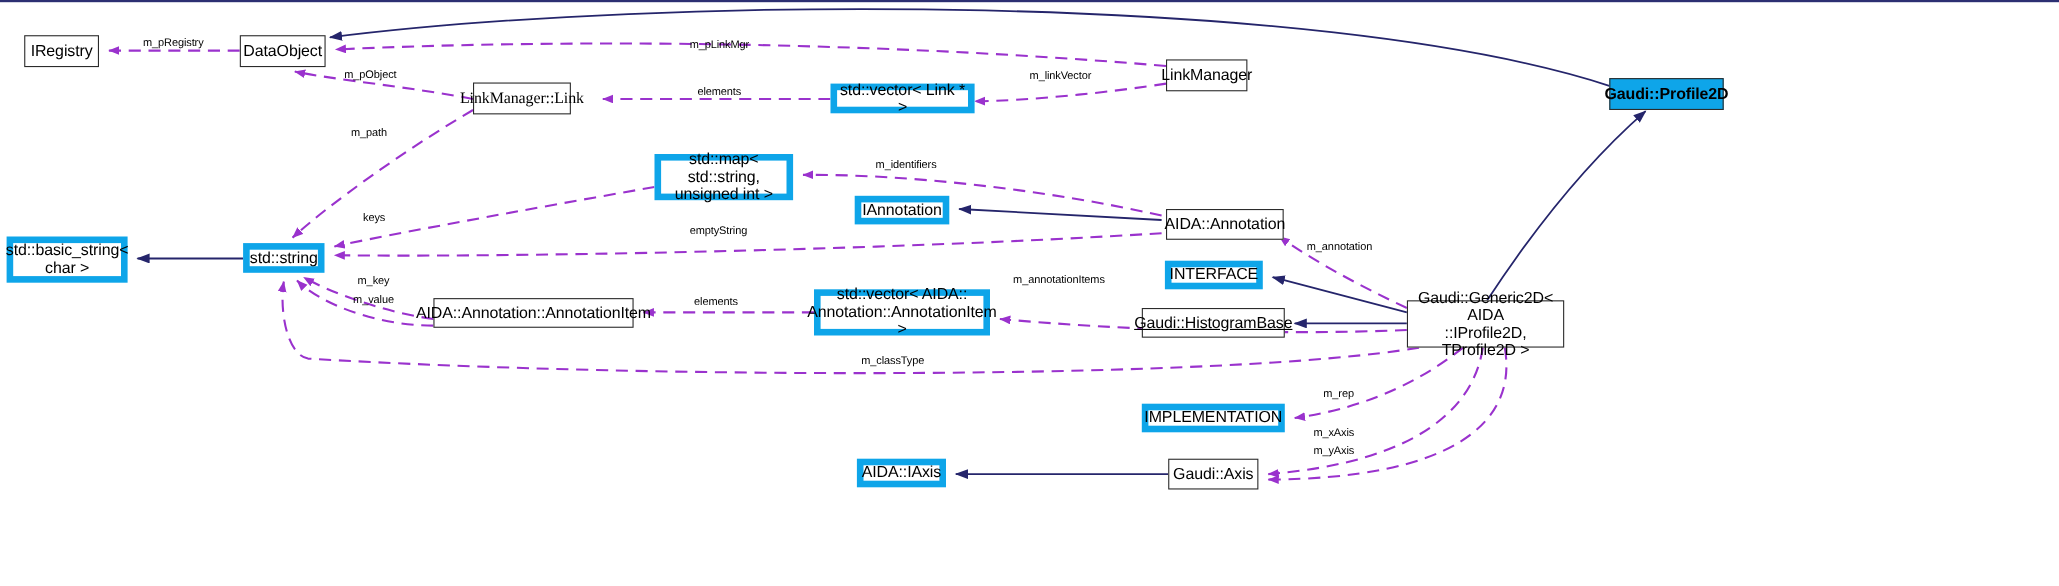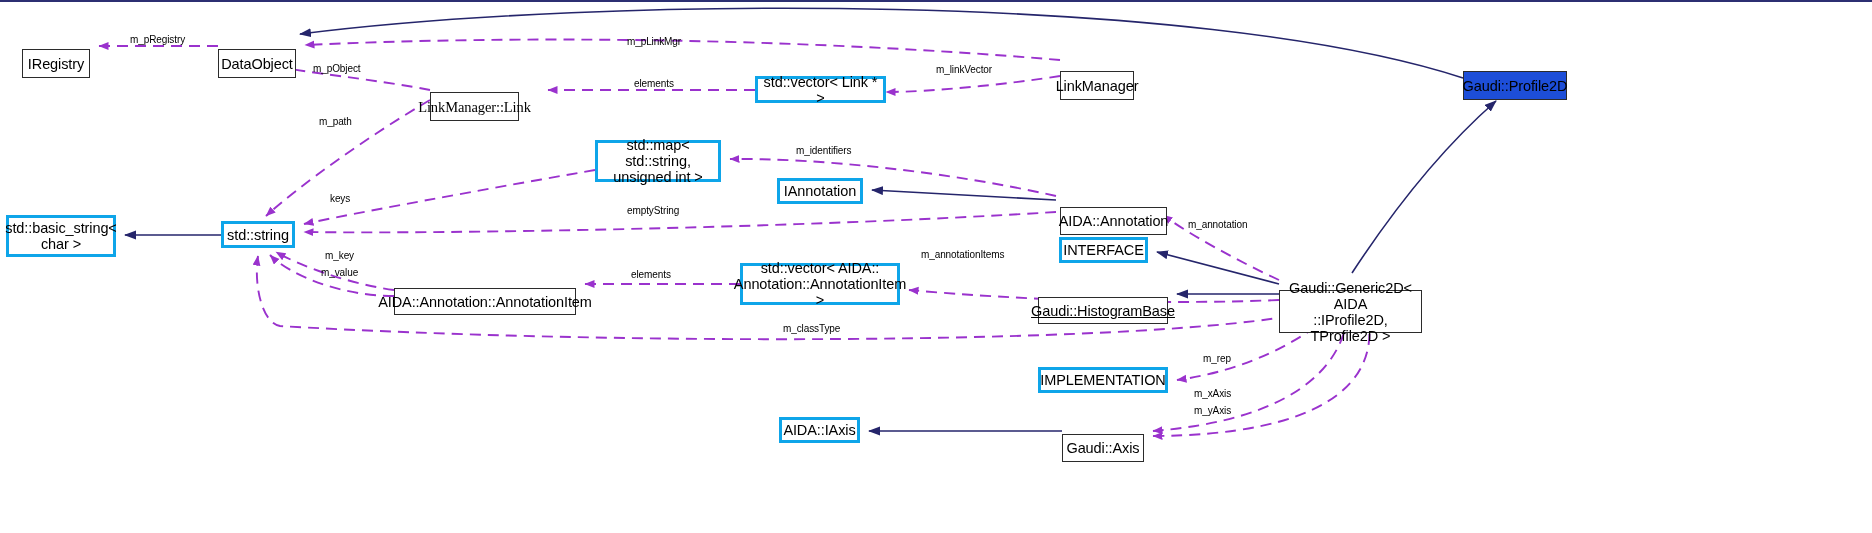--- a/index.html
+++ b/index.html
@@ -2,23 +2,23 @@
 <html><head>
 <meta charset="utf-8">
 <style>
   html,body{margin:0;padding:0;background:#ffffff;}
   body{font-family:"Liberation Sans","DejaVu Sans",sans-serif;}
   #diagram{position:relative;width:1872px;height:533px;background:#ffffff;overflow:hidden;}
   #edges{position:absolute;left:0;top:0;width:1872px;height:533px;}
   .node{position:absolute;box-sizing:border-box;display:flex;align-items:center;justify-content:center;
         text-align:center;background:#ffffff;color:#000000;font-size:14.5px;line-height:16px;
         letter-spacing:-0.1px;white-space:pre-line;}
-  .node.strong{border:1.5px solid #2b2b2b;margin-top:17px;}
-  .node.weak{border:3px solid #0ea5e9;}
-  .node.highlight{border:1.5px solid #2b2b2b;background:#1d4ed8;}
+  .node.strong{border:1.5px solid #2b2b2b;}
+  .node.weak{border:6px solid #0ea5e9;}
+  .node.highlight{border:1.5px solid #2b2b2b;background:#0ea5e9;font-weight:bold;}
   .edge-label{position:absolute;font-size:10px;color:#000000;white-space:pre-line;
               line-height:17px;text-align:center;letter-spacing:-0.1px;}
   .topline{position:absolute;left:0;top:0;width:1872px;height:2px;background:#2c2f72;}
 </style>
 </head>
 <body>
 
 <div id="diagram">
 
   <div class="topline"></div>

